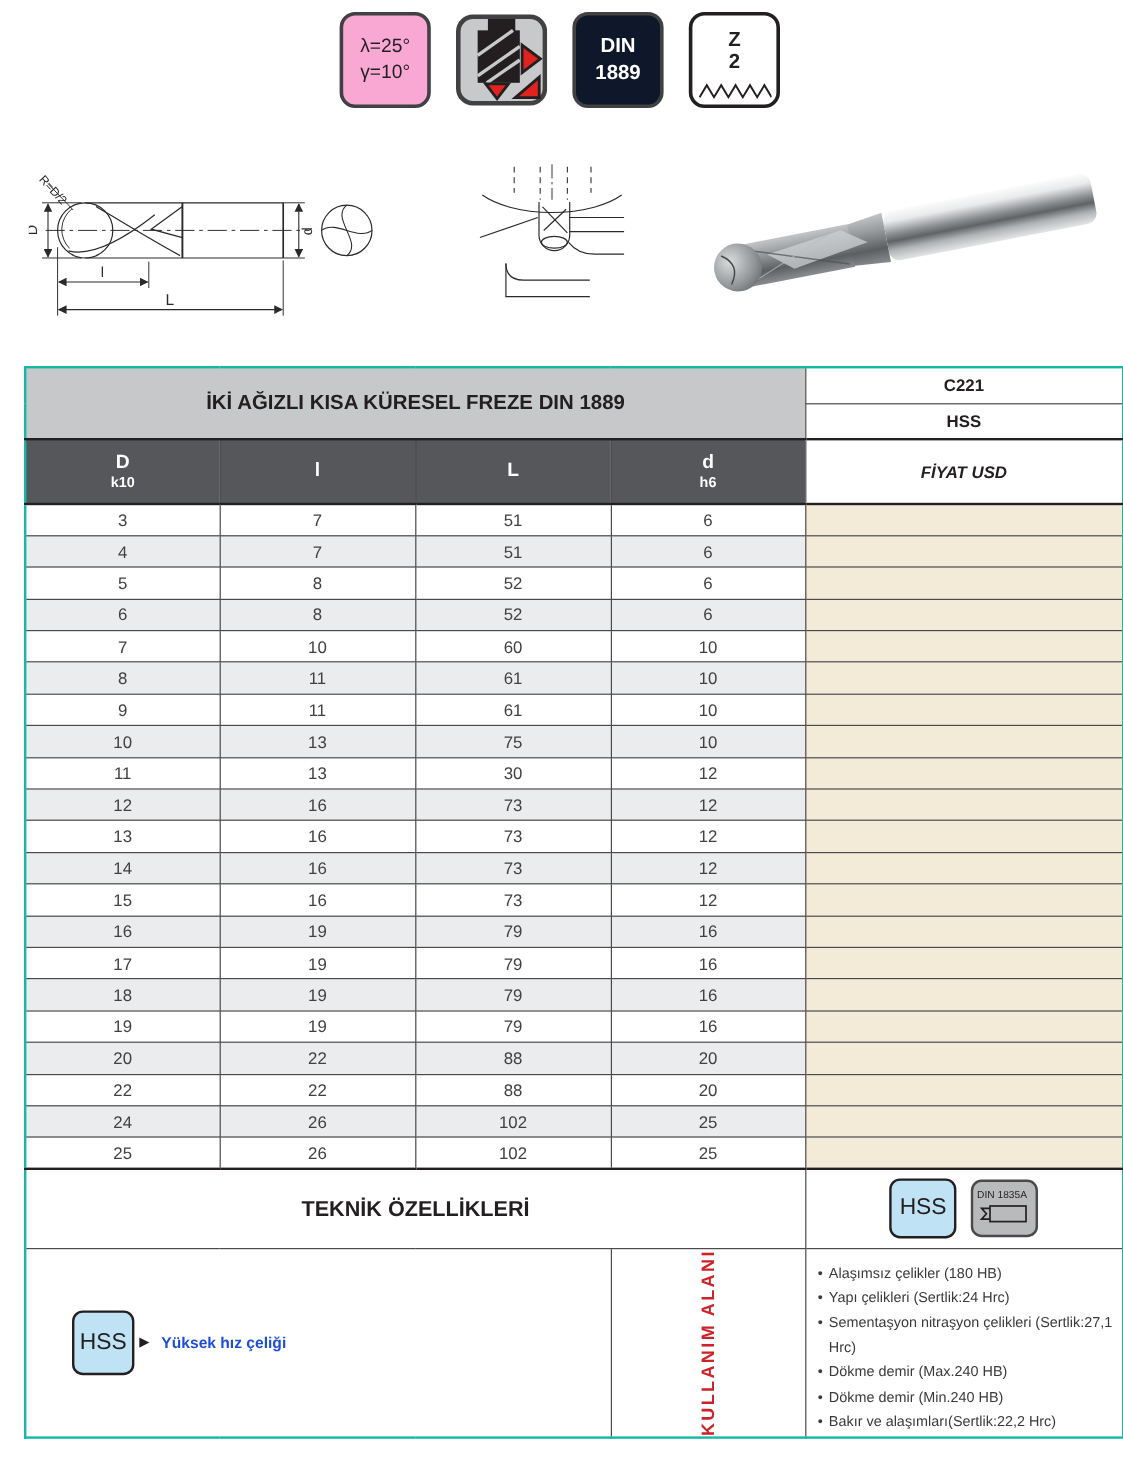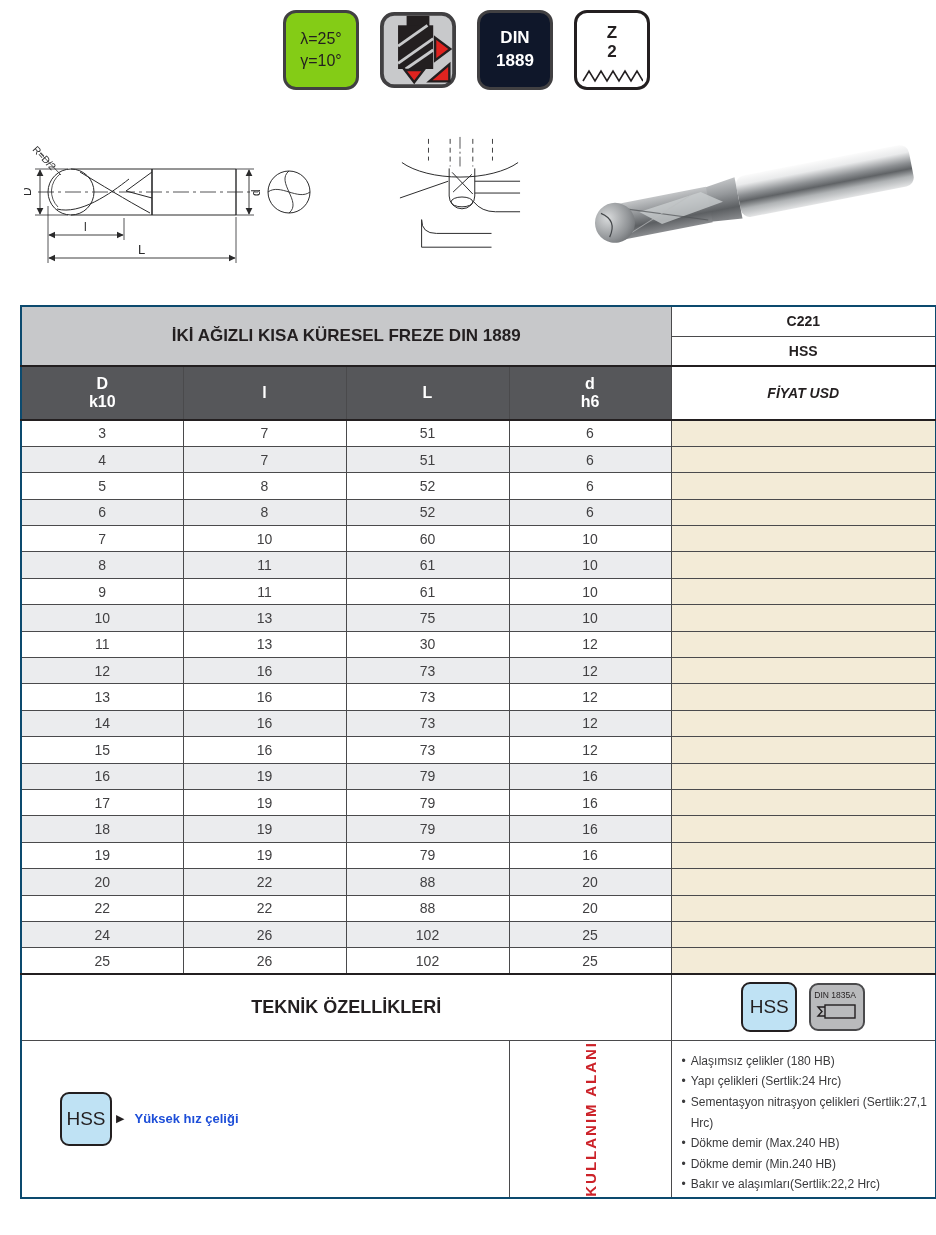--- a/index.html
+++ b/index.html
@@ -3,51 +3,51 @@
 <meta charset="utf-8">
 <style>
   html,body{margin:0;padding:0;background:#fff;}
   .page{position:relative;width:936px;height:1235px;background:#fff;
         font-family:"Liberation Sans",sans-serif;color:#231f20;overflow:hidden;}
 
   
   .badges-row{position:absolute;left:283px;top:10px;display:flex;gap:21px;}
   .badge{width:76px;height:80px;border-radius:13px;box-sizing:border-box;
          display:flex;flex-direction:column;align-items:center;justify-content:center;}
-  .badge.gray{background:#84cc16;border:3px solid #414042;}
+  .badge.gray{background:#f9a8d4;border:3px solid #414042;}
   .badge.dark{background:#0f172a;border:3px solid #414042;color:#fff;}
   .badge.white{background:#fff;border:3px solid #231f20;position:relative;}
   .badge .ln{font-weight:bold;font-size:17px;line-height:1.35;}
   .badge.gray .ln{font-weight:normal;font-size:16px;color:#231f20;}
   .badge.white .ln{font-size:17px;line-height:1.1;}
   .badge.white svg{position:absolute;bottom:4px;left:4px;}
   .badge.icon{padding:0;}
   .badge.icon svg{display:block;}
 
   
   .drawing{position:absolute;}
   svg text{font-family:"Liberation Sans",sans-serif;fill:#2a2a2b;}
 
   
   table.main{position:absolute;left:20px;top:305px;width:915px;border-collapse:collapse;
-             table-layout:fixed;border:2px solid #0c4a6e;}
+             table-layout:fixed;border:2px solid #14b8a6;}
   table.main col.c1{width:162px;}  table.main col.c2{width:163px;}
   table.main col.c3{width:163px;}  table.main col.c4{width:162px;}
   table.main col.c5{width:265px;}
   table.main td,table.main th{border:1px solid #4a4a4c;padding:0;box-sizing:border-box;}
 
   .title-cell{background:#c7c8ca;font-weight:bold;font-size:17px;text-align:center;
               height:60px;border-bottom:2px solid #231f20 !important;}
   .code-cell,.mat-cell{background:#fff;font-weight:bold;font-size:14px;text-align:center;height:30px;}
   .mat-cell{border-bottom:2px solid #231f20 !important;}
 
   .colhead{background:#56575a;color:#fff;height:54px;text-align:center;
            border-bottom:2px solid #231f20 !important;}
   .colhead .main-lb{font-size:16px;font-weight:bold;line-height:1.1;}
-  .colhead .sub-lb{font-size:16px;font-weight:bold;line-height:1.2;}
+  .colhead .sub-lb{font-size:12px;font-weight:bold;line-height:1.2;}
   .price-head{background:#fff;color:#231f20;font-weight:bold;font-size:14px;text-align:center;
               border-bottom:2px solid #231f20 !important;font-style:italic;}
 
   tr.data-row td{height:26.4px;text-align:center;font-size:14px;color:#414042;background:#fff;}
   tr.data-row.alt td{background:#ebecee;}
   tr.data-row td.price{background:#f3ebd7 !important;}
   tr.data-row:last-child td{border-bottom:2px solid #231f20;}
 
   .tech-title-cell{height:66px;text-align:center;font-weight:bold;font-size:18px;background:#fff;}
   .tech-badges-cell{background:#fff;text-align:center;vertical-align:middle;}

